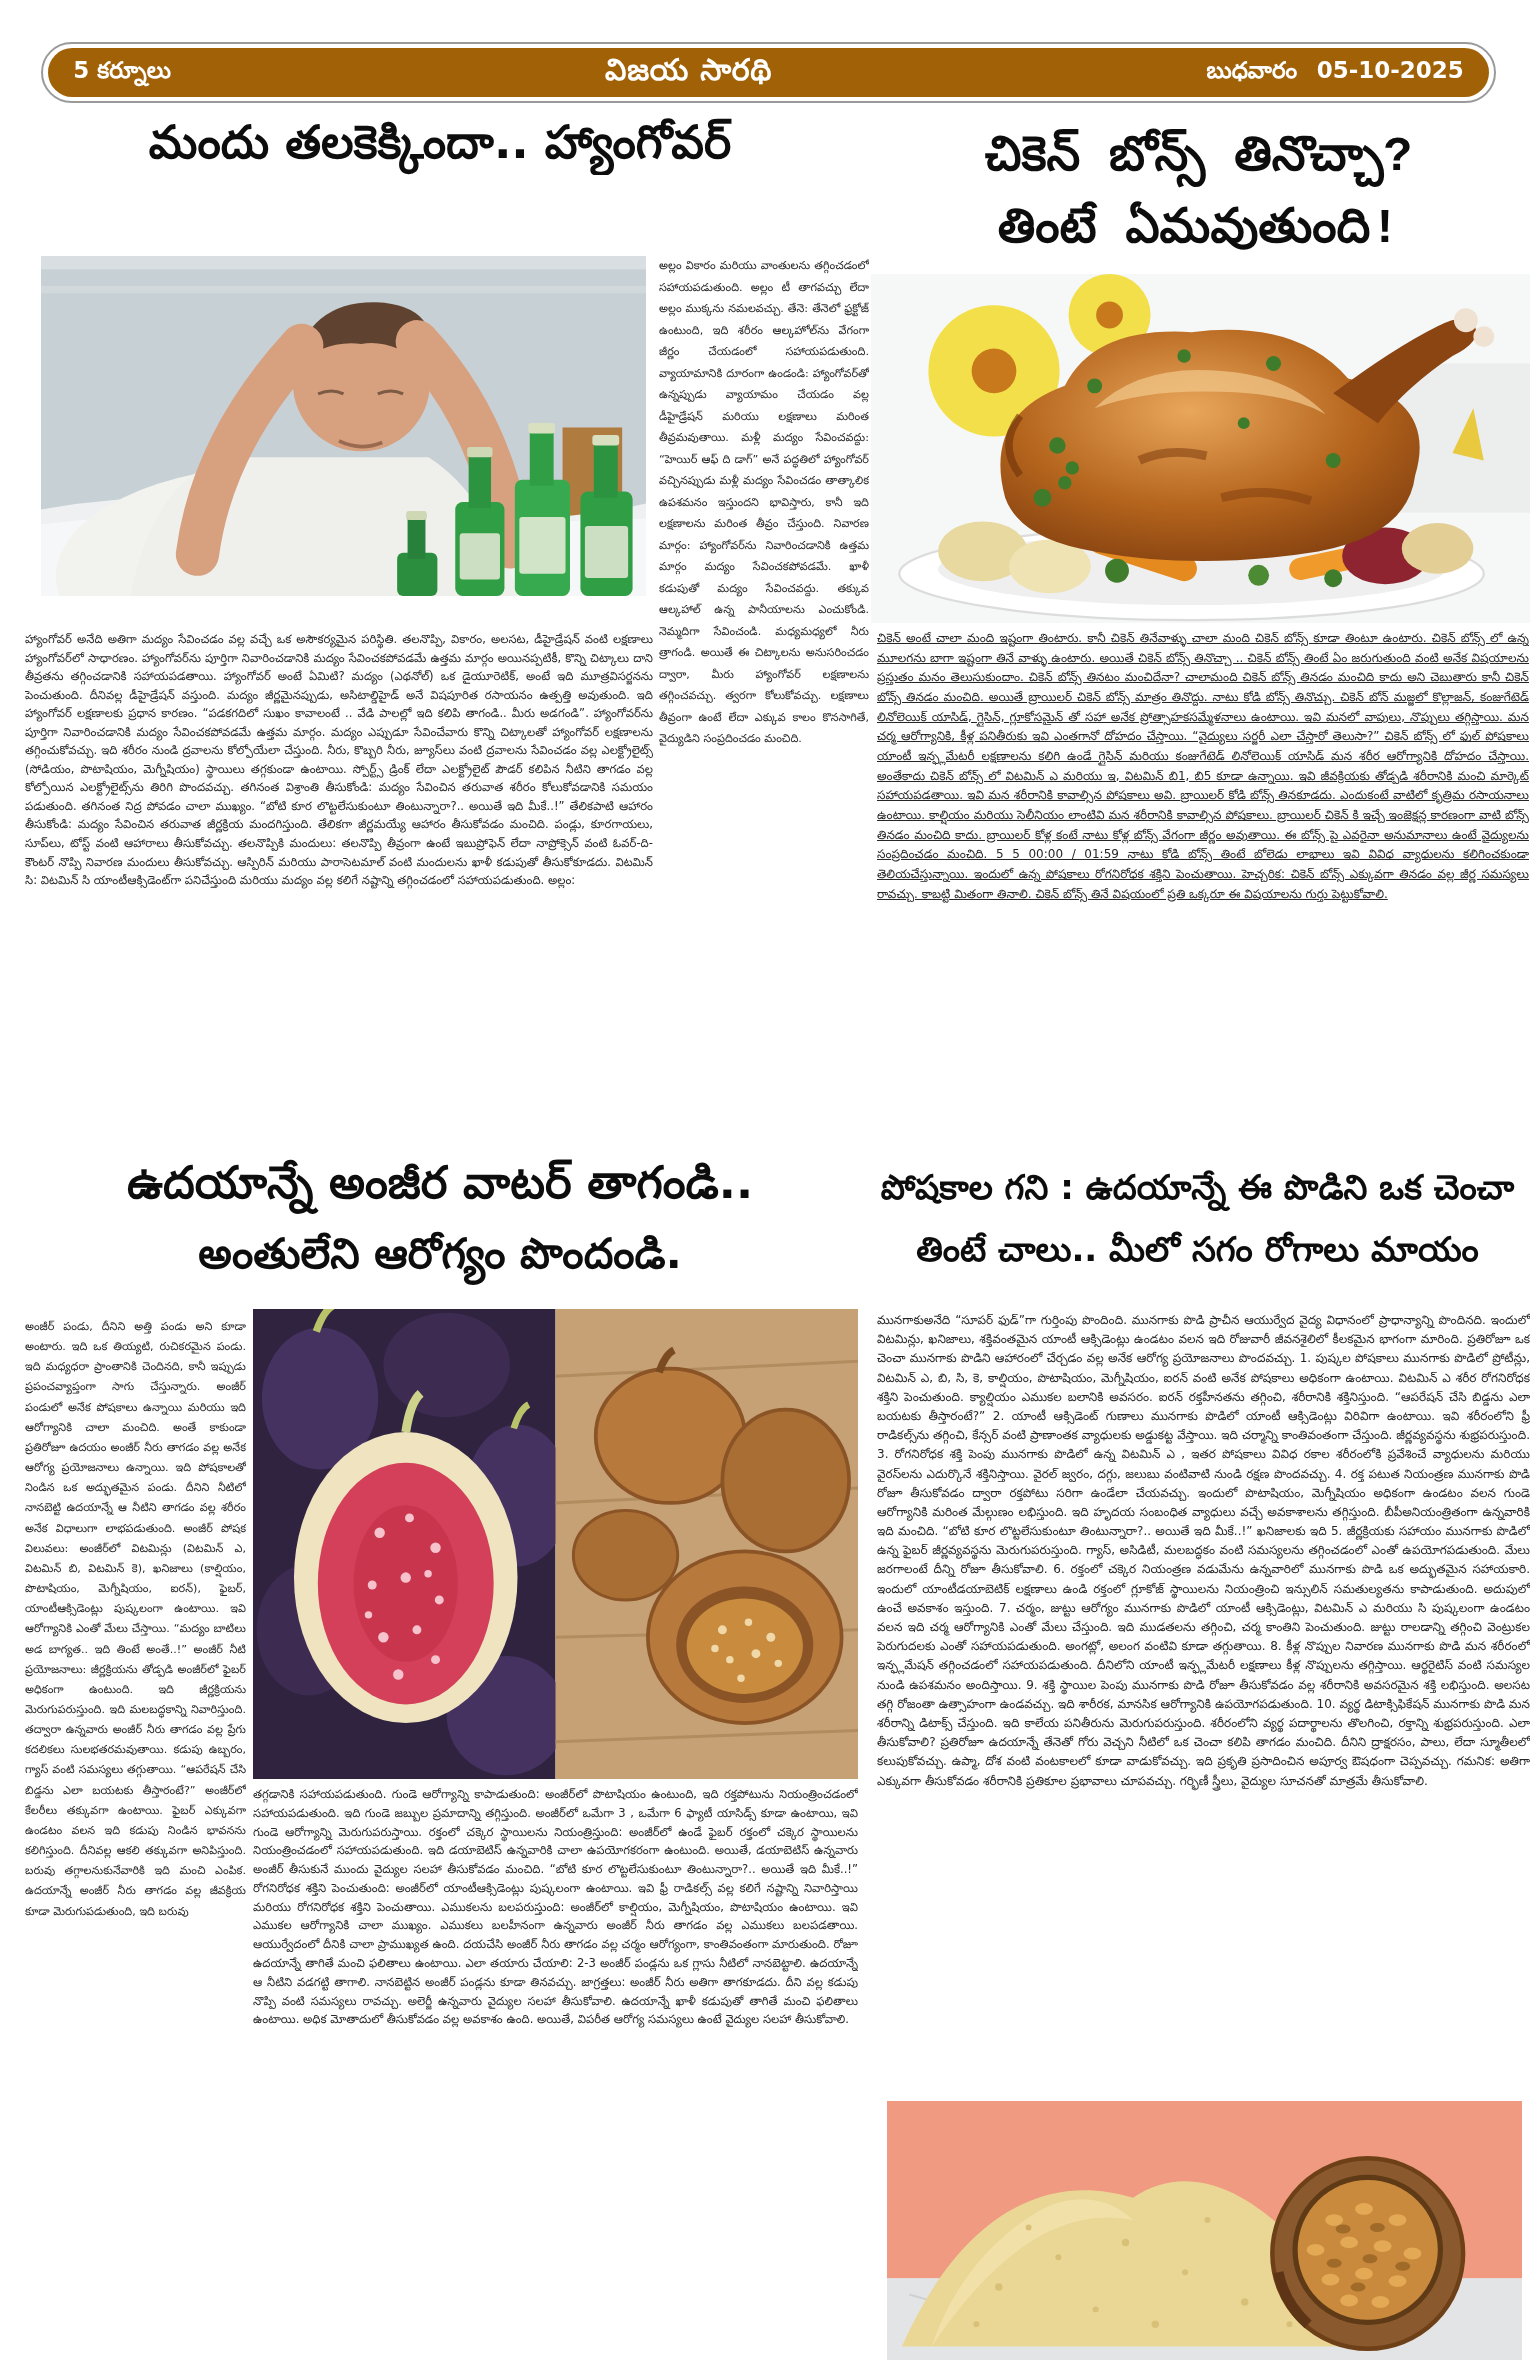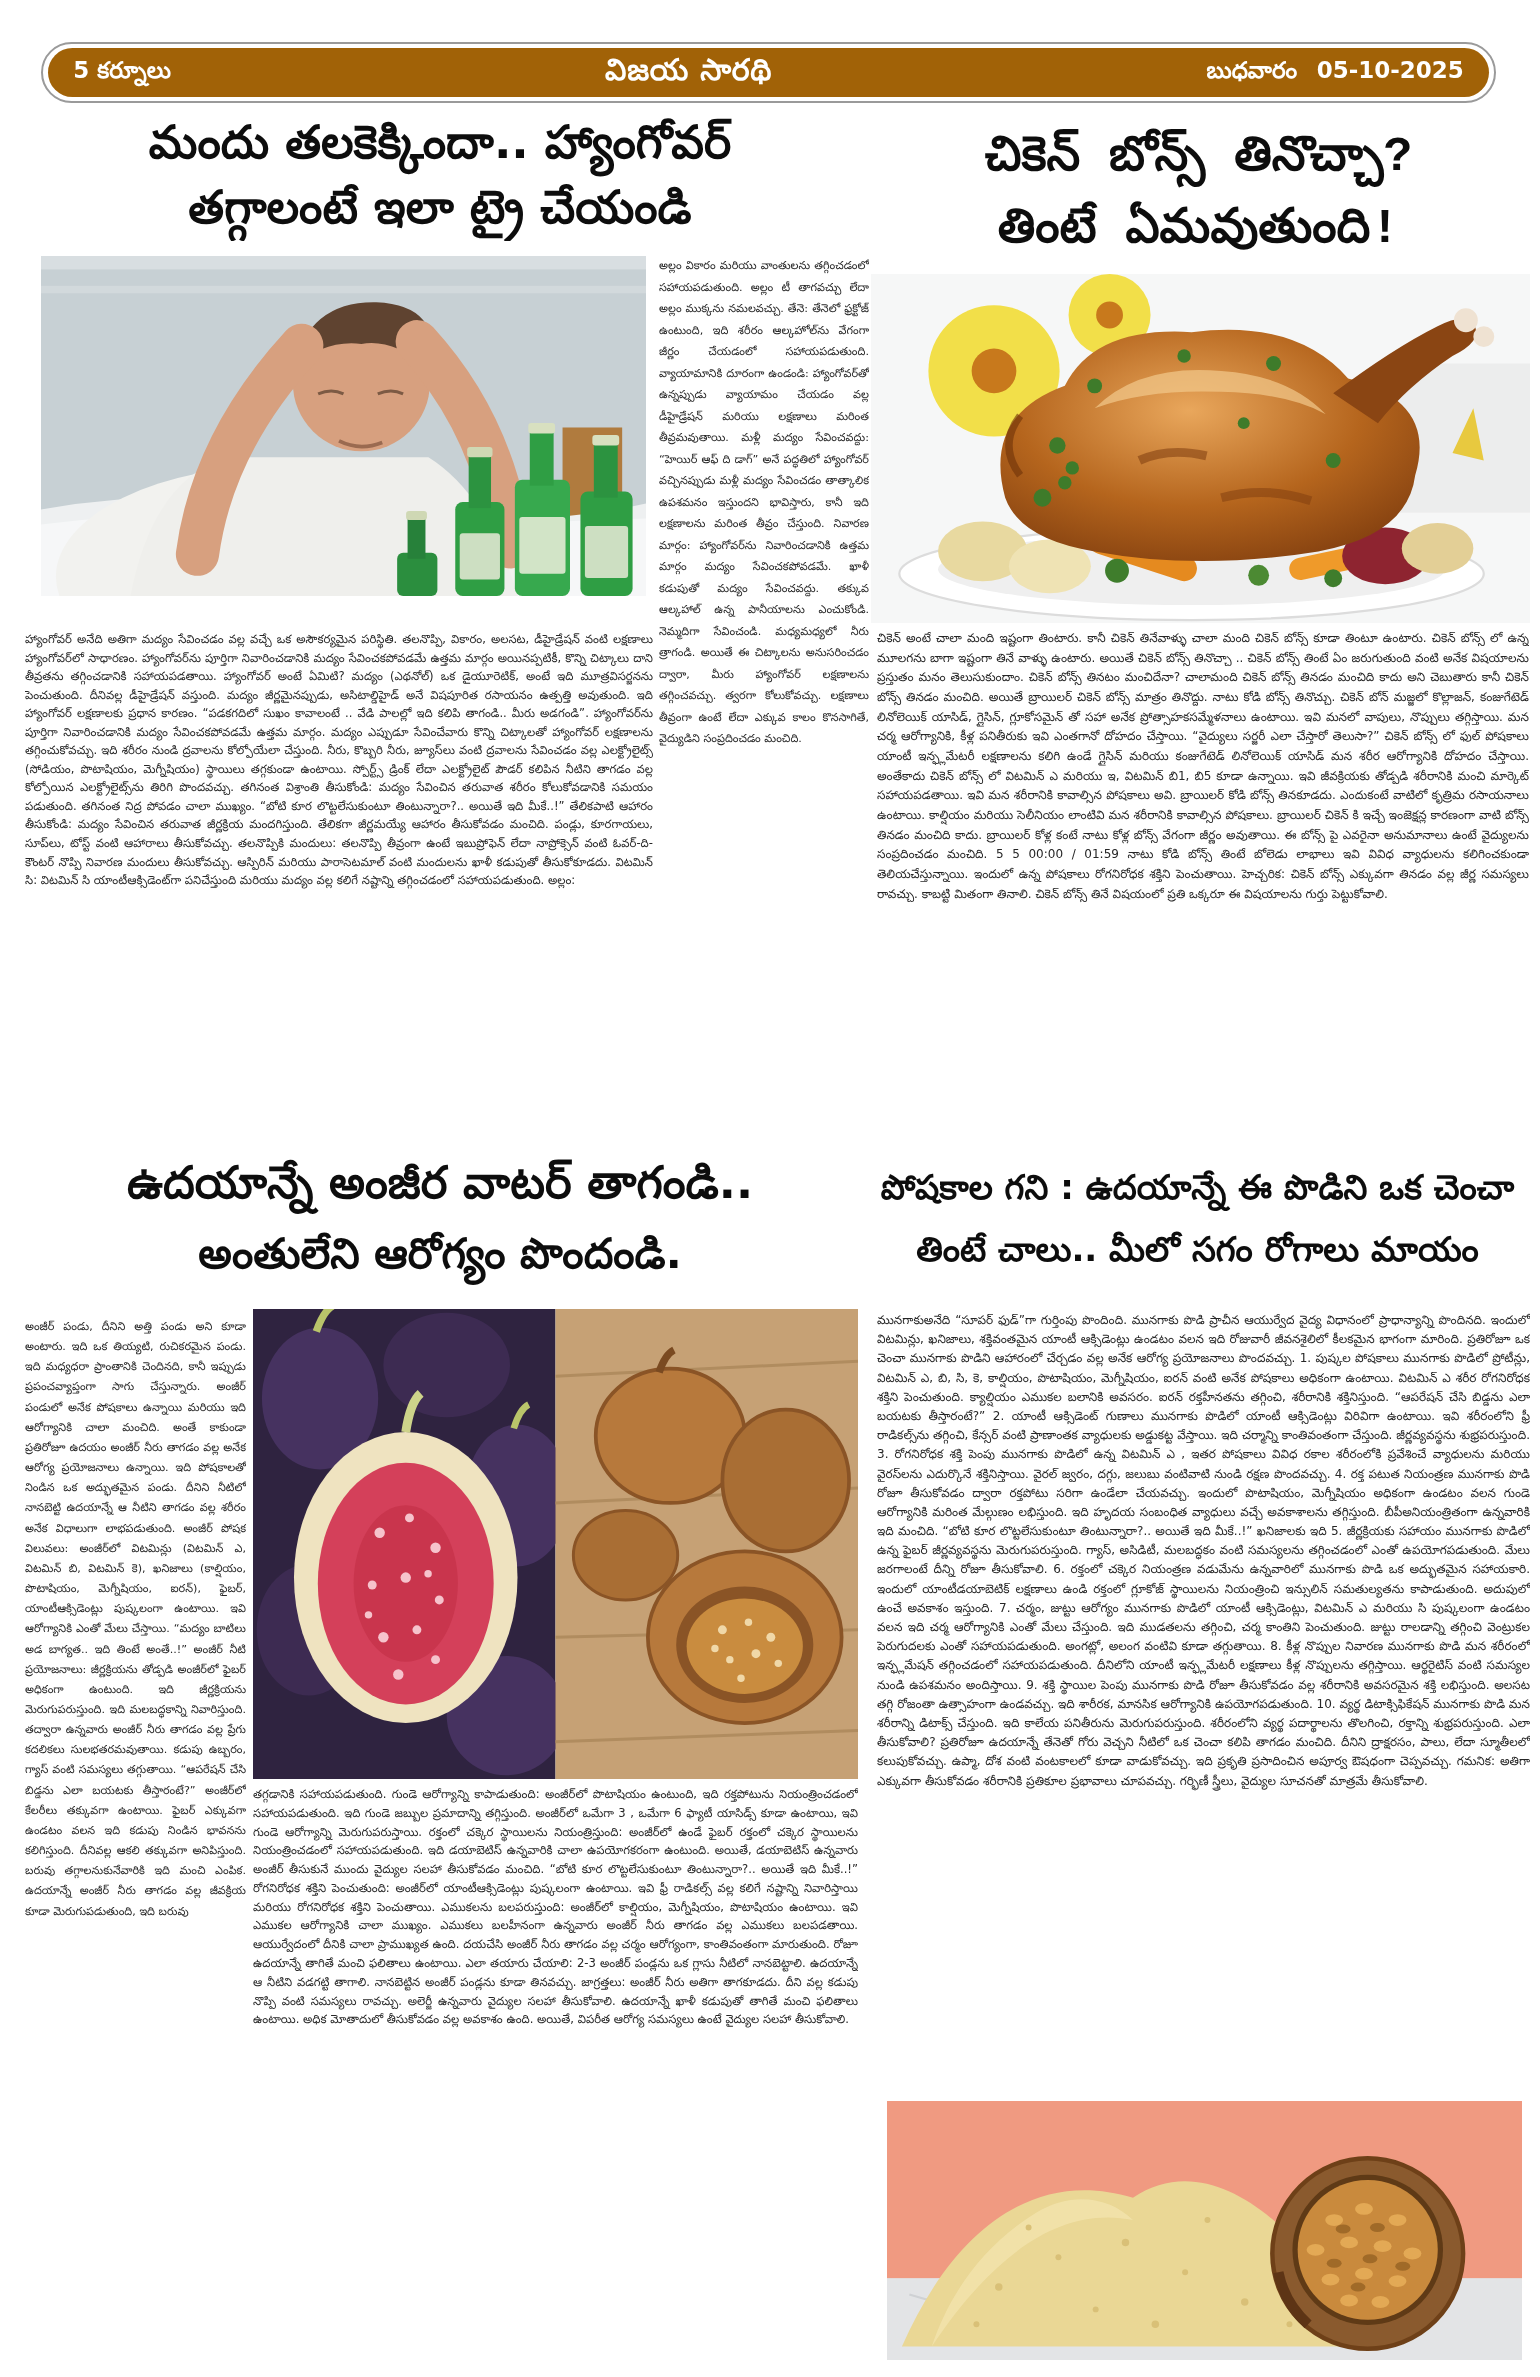--- a/index.html
+++ b/index.html
@@ -30,21 +30,21 @@
   .hl-figs{left:21px;top:1147px;width:838px;font-size:45px;line-height:1.62;}
   .hl-figs .l2{font-size:42px;}
   .hl-moringa{left:863px;top:1157px;width:669px;font-size:34px;line-height:1.82;}
   
   .bodytext{
     text-align:justify;color:#262626;
     word-break:break-word;
   }
   .hangover-aside{left:659px;top:255px;width:210px;height:871px;font-size:11.2px;line-height:1.92;}
   .hangover-body{left:25px;top:630px;width:628px;height:526px;font-size:11.6px;line-height:1.60;}
-  .chicken-body{left:877px;top:629px;width:652px;height:498px;font-size:12px;line-height:1.64;}
+  .chicken-body{left:877px;top:629px;width:652px;height:498px;font-size:12px;line-height:1.64;text-decoration:underline;}
   .figs-leftcol{left:25px;top:1317px;width:221px;height:1050px;font-size:11.2px;line-height:1.80;}
   .figs-bottom{left:253px;top:1785px;width:605px;height:587px;font-size:11.6px;line-height:1.62;}
   .moringa-body{left:877px;top:1311px;width:653px;height:783px;font-size:12px;line-height:1.60;}
   
   .photo{display:block;}
   .ph-hangover{left:41px;top:256px;width:605px;height:340px;}
   .ph-chicken{left:871px;top:274px;width:659px;height:349px;}
   .ph-figs{left:253px;top:1309px;width:605px;height:470px;}
   .ph-fenugreek{left:887px;top:2101px;width:635px;height:259px;}
   .photo svg{width:100%;height:100%;display:block;}
@@ -58,21 +58,20 @@
     <span class="mh-center">విజయ సారథి</span>
     <span class="mh-right">
       <span>బుధవారం</span>
       <span>05-10-2025</span>
     </span>
   </div>
 </div>
 
 <div class="abs headline hl-hangover">
   <div>మందు తలకెక్కిందా.. హ్యాంగోవర్</div>
-  <div>తగ్గాలంటే ఇలా ట్రై చేయండి</div>
 </div>
 
 <div class="abs photo ph-hangover">
   <svg viewBox="0 0 812 456" preserveAspectRatio="none">
     <rect width="812" height="456" fill="#c7d0d4"></rect>
     <rect y="0" width="812" height="18" fill="#d8dee1"></rect>
     <rect y="40" width="812" height="10" fill="#d2d9dc"></rect>
     <rect x="700" y="230" width="80" height="140" fill="#b07b3e"></rect>
     <path d="M0,340 Q200,305 420,338 T812,332 L812,456 L0,456 Z" fill="#eef0f1"></path>
     <path d="M0,360 Q260,330 520,362 L812,352 L812,456 L0,456 Z" fill="#f6f7f8"></path>

